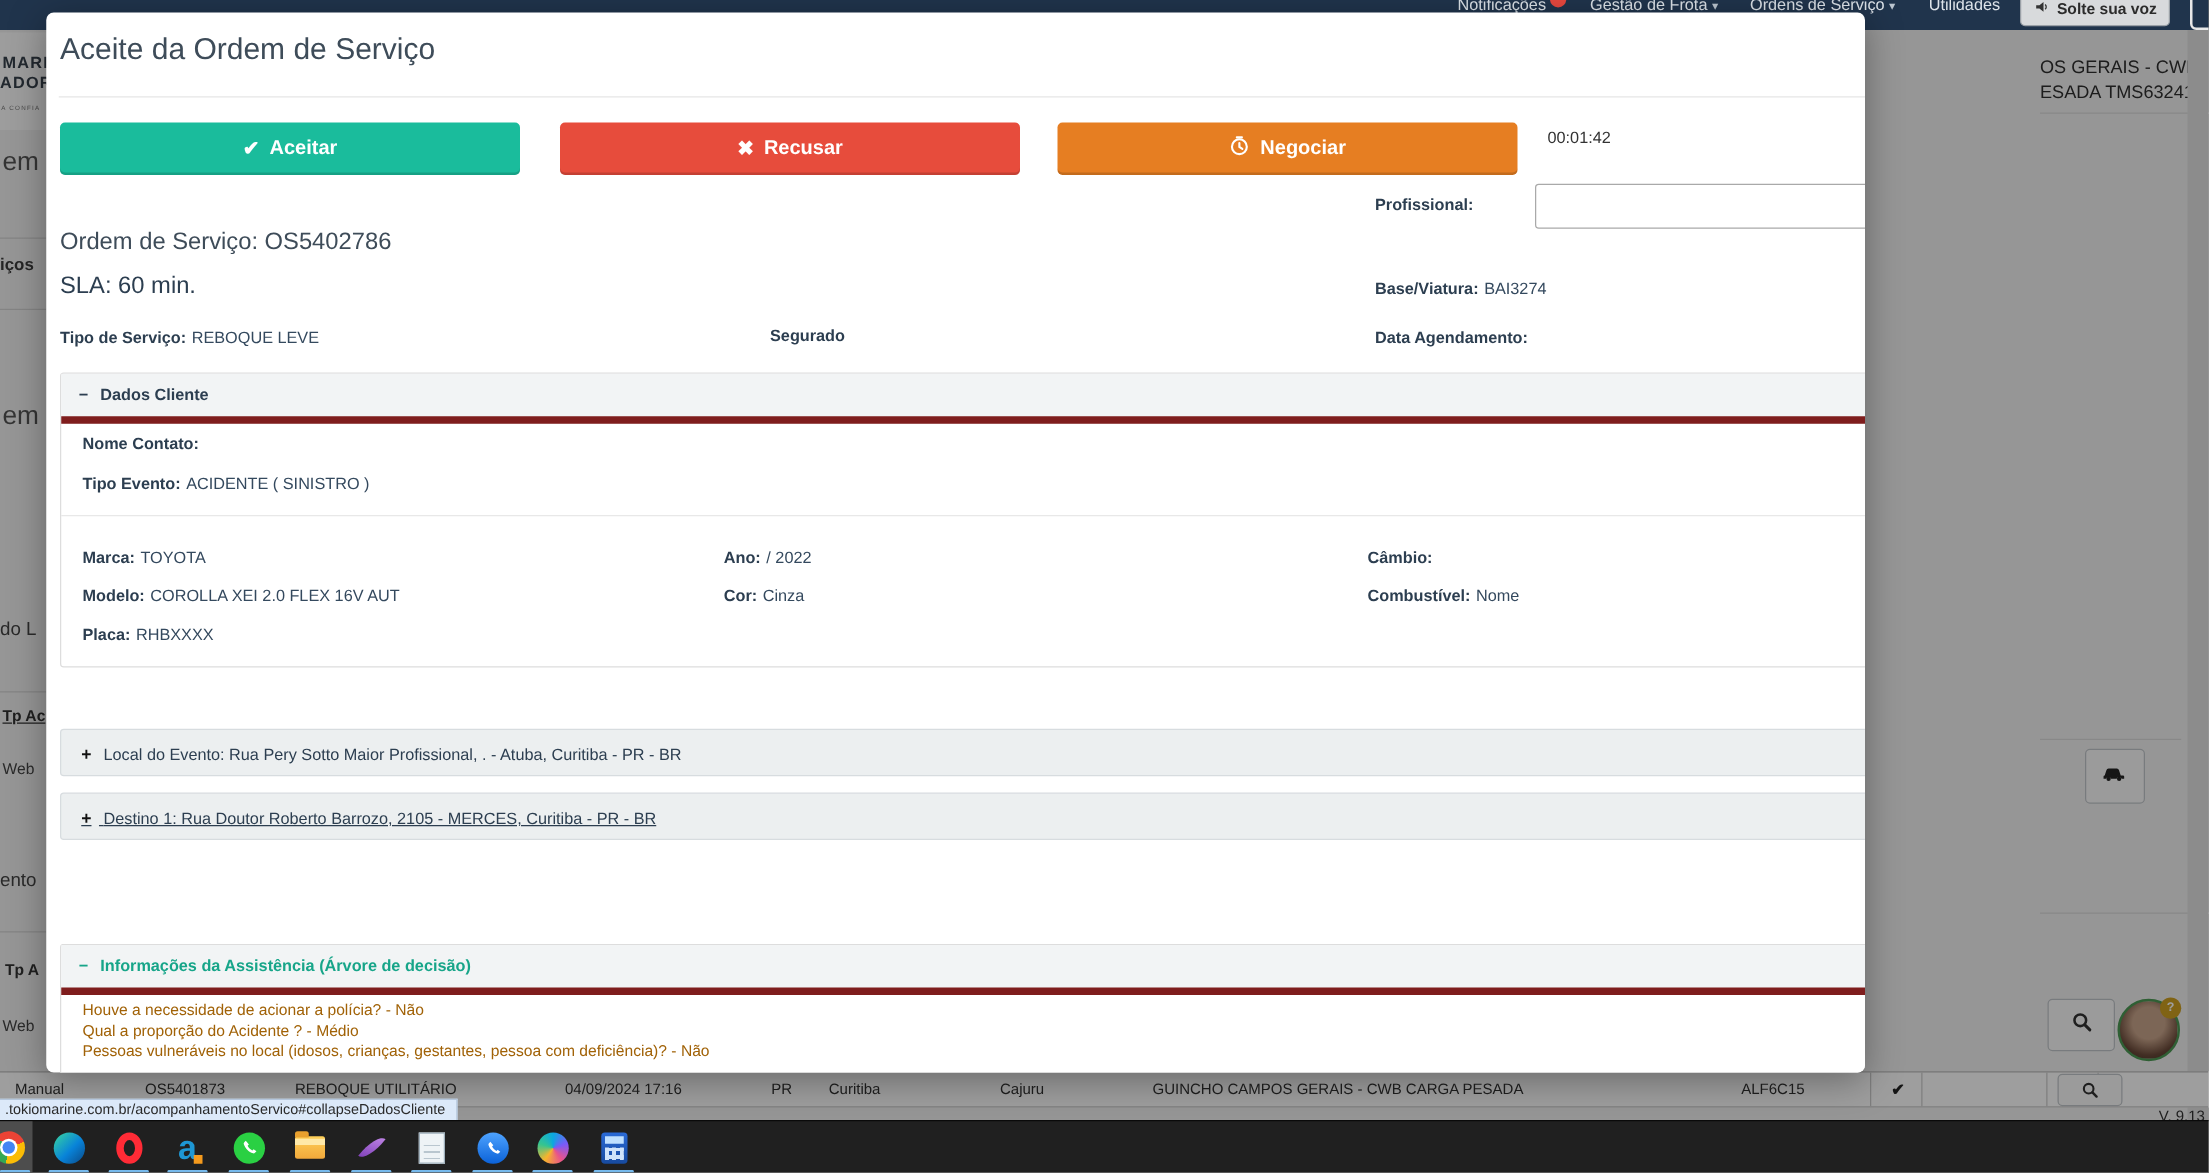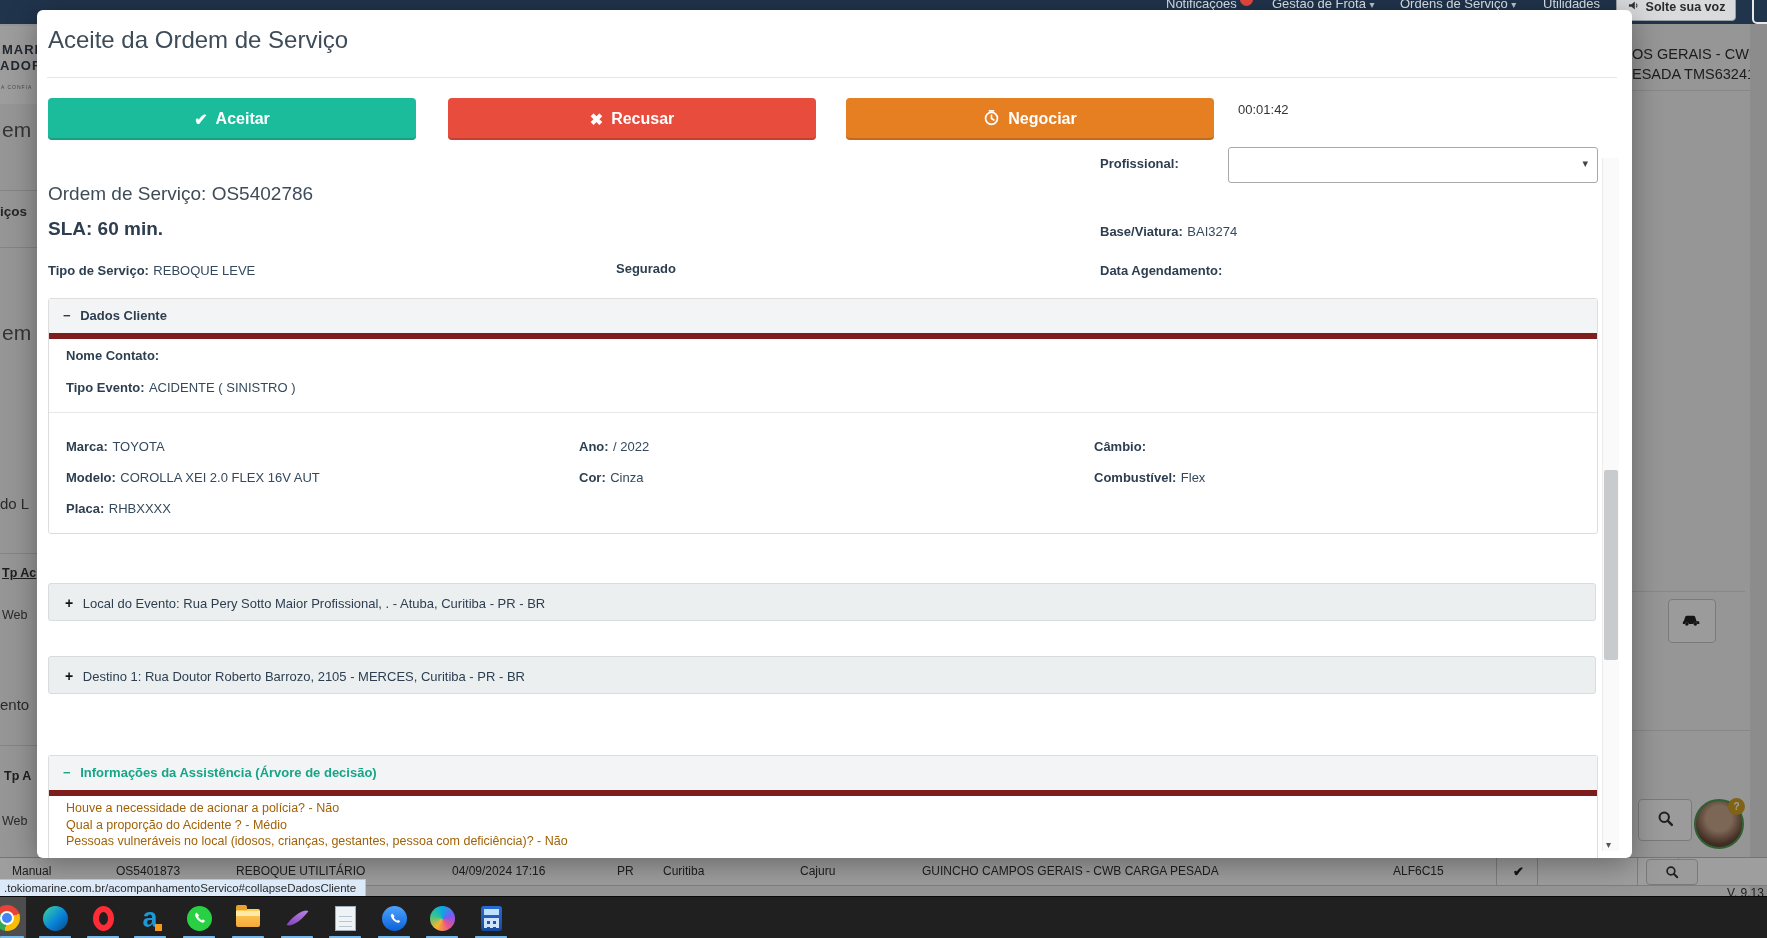--- a/index.html
+++ b/index.html
@@ -46,56 +46,56 @@
   .cell{position:absolute;top:6px;font-size:12px;color:#333;white-space:nowrap;}
   .vline{position:absolute;top:0;height:27px;border-left:1px solid #ccc;}
   #row-check{font-size:13px;font-weight:bold;color:#222;}
   #version{left:1727px;top:886px;font-size:12px;color:#333;}
   
   #backdrop{left:0;top:0;width:1767px;height:896px;background:rgba(0,0,0,.38);z-index:50;}
   
   #status-tip{left:0;top:879px;height:17px;background:#dce9f9;border:1px solid #b4c6dc;border-left:none;z-index:110;
               font-size:11.5px;color:#2a2a2a;line-height:16px;padding:0 9px 0 4px;white-space:nowrap;}
   
-  #modal{left:37px;top:10px;width:1595px;height:848px;background:#fff;border-radius:6px;z-index:100;
+  #modal{left:37px;top:10px;width:1455px;height:848px;background:#fff;border-radius:6px;z-index:100;
          overflow:hidden;box-shadow:0 6px 30px rgba(0,0,0,.35);}
   #m-title{left:11px;top:16px;font-size:24px;color:#3e4c59;}
   #m-hr{left:10px;top:67px;width:1570px;border-top:1px solid #e6e6e6;}
   .mbtn{position:absolute;top:88px;width:368px;height:42px;border-radius:4px;color:#fff;font-size:16px;font-weight:bold;
         display:flex;align-items:center;justify-content:center;gap:8px;cursor:pointer;box-shadow:inset 0 -2px rgba(0,0,0,.15);}
   #btn-accept{left:11px;background:#1abc9c;}
   #btn-refuse{left:411px;background:#e74c3c;}
   #btn-negotiate{left:809px;background:#e67e22;}
   #m-timer{left:1201px;top:92px;font-size:13px;color:#333;}
   #m-order{left:11px;top:146px;font-size:19px;color:#3e4c59;margin-top:27px;}
   .lbl{font-weight:bold;color:#2c3e50;font-size:13px;white-space:nowrap;}
   .val{font-weight:normal;color:#34495e;font-size:13px;white-space:nowrap;}
   #m-prof{left:1063px;top:146px;}
   #m-select{left:1191px;top:137px;width:368px;height:34px;background:#fff;border:1px solid #a9a9a9;border-radius:3px;cursor:pointer;}
   #m-select .caret{position:absolute;right:9px;top:9px;font-size:11px;color:#444;}
-  #m-sla{left:11px;top:208px;font-size:19px;font-weight:bold;color:#2c3e50;}
+  #m-sla{left:11px;top:208px;font-size:19px;font-weight:normal;color:#2c3e50;}
   #m-base{left:1063px;top:212px;}
   #m-tipo{left:11px;top:251px;}
   #m-segurado{left:539px;top:251px;margin-left:40px;}
   #m-dataag{left:1063px;top:251px;}
   .panel{position:absolute;left:11px;width:1548px;border:1px solid #ddd;border-radius:3px;background:#fff;}
   .phead{height:34px;line-height:34px;background:#f2f4f5;border-bottom:6px solid #7f1d1d;padding-left:14px;
          font-size:13px;font-weight:bold;color:#2c3e50;cursor:pointer;}
   .phead .micon{font-weight:900;margin-right:6px;}
   #panel-dados{top:288px;height:234px;}
   .field{position:absolute;white-space:nowrap;}
   #f-nome{left:17px;top:47px;}   #f-tipoevento{left:17px;top:79px;}
   #dados-div{position:absolute;left:0;top:113px;width:100%;border-top:1px solid #e8e8e8;}
   #f-marca{left:17px;top:138px;} #f-ano{left:530px;top:138px;}  #f-cambio{left:1045px;top:138px;}
   #f-modelo{left:17px;top:169px;}#f-cor{left:530px;top:169px;}  #f-comb{left:1045px;top:169px;}
   #f-placa{left:17px;top:200px;}
   .cbar{position:absolute;left:11px;width:1548px;height:38px;background:#eceff0;border:1px solid #d7dcdf;border-radius:3px;
         line-height:38px;padding-left:16px;font-size:13px;color:#2c3e50;cursor:pointer;box-sizing:border-box;}
   .cbar .micon{font-weight:900;color:#111;margin-right:6px;font-size:14px;}
-  #bar-local{top:573px;} #bar-dest{top:646px;}
+  #bar-local{top:573px;} #bar-dest{top:624px;text-decoration:underline;}
   #panel-assist{top:745px;height:113px;border-bottom:none;}
   #panel-assist .phead{color:#17a589;}
   #assist-body{position:absolute;left:17px;top:44px;font-size:12.5px;color:#a16207;line-height:16.5px;white-space:nowrap;}
   #m-scroll{left:1565px;top:148px;width:16px;height:693px;background:#fafafa;border-left:1px solid #ececec;}
   #m-thumb{position:absolute;left:1px;top:312px;width:14px;height:190px;background:#c8cbcd;border-radius:2px;}
   #m-scroll-arrow{position:absolute;left:3px;bottom:1px;font-size:10px;color:#555;}
   
   #taskbar{left:0;top:896px;width:1767px;height:42px;background:#202020;border-top:1px solid #0a0a0a;z-index:200;}
   .tb-slot{position:absolute;top:0;width:40px;height:42px;display:flex;align-items:center;justify-content:center;cursor:pointer;}
   .tb-ind{position:absolute;bottom:0;left:4px;width:32px;height:3px;background:#76b9ec;border-radius:1px;}
@@ -315,21 +315,21 @@
       <div id="f-modelo" class="field">
         <span class="lbl">Modelo:</span>
         <span class="val">COROLLA XEI 2.0 FLEX 16V AUT</span>
       </div>
       <div id="f-cor" class="field">
         <span class="lbl">Cor:</span>
         <span class="val">Cinza</span>
       </div>
       <div id="f-comb" class="field">
         <span class="lbl">Combustível:</span>
-        <span class="val">Flex</span>
+        <span class="val">Nome</span>
       </div>
       <div id="f-placa" class="field">
         <span class="lbl">Placa:</span>
         <span class="val">RHBXXXX</span>
       </div>
     </div>
 
     <div id="bar-local" class="cbar">
       <span class="micon">+</span>
       <span>Local do Evento: Rua Pery Sotto Maior Profissional, . - Atuba, Curitiba - PR - BR</span>

